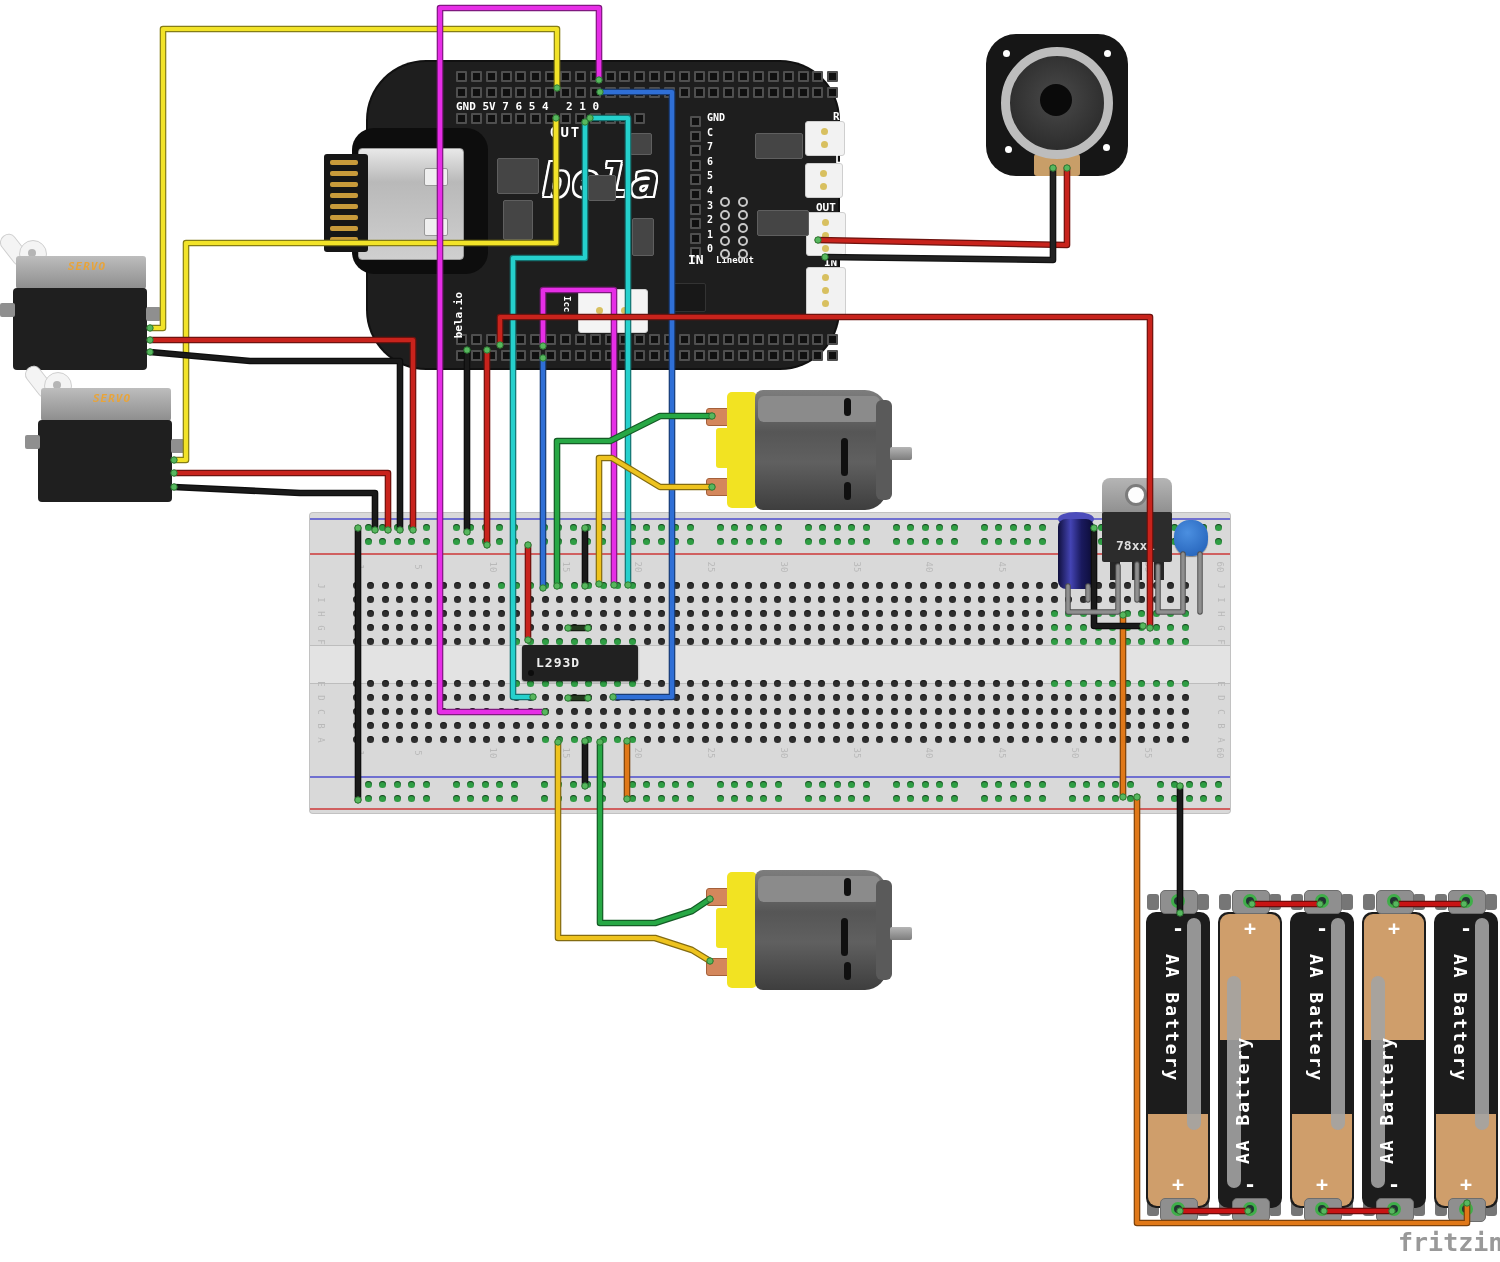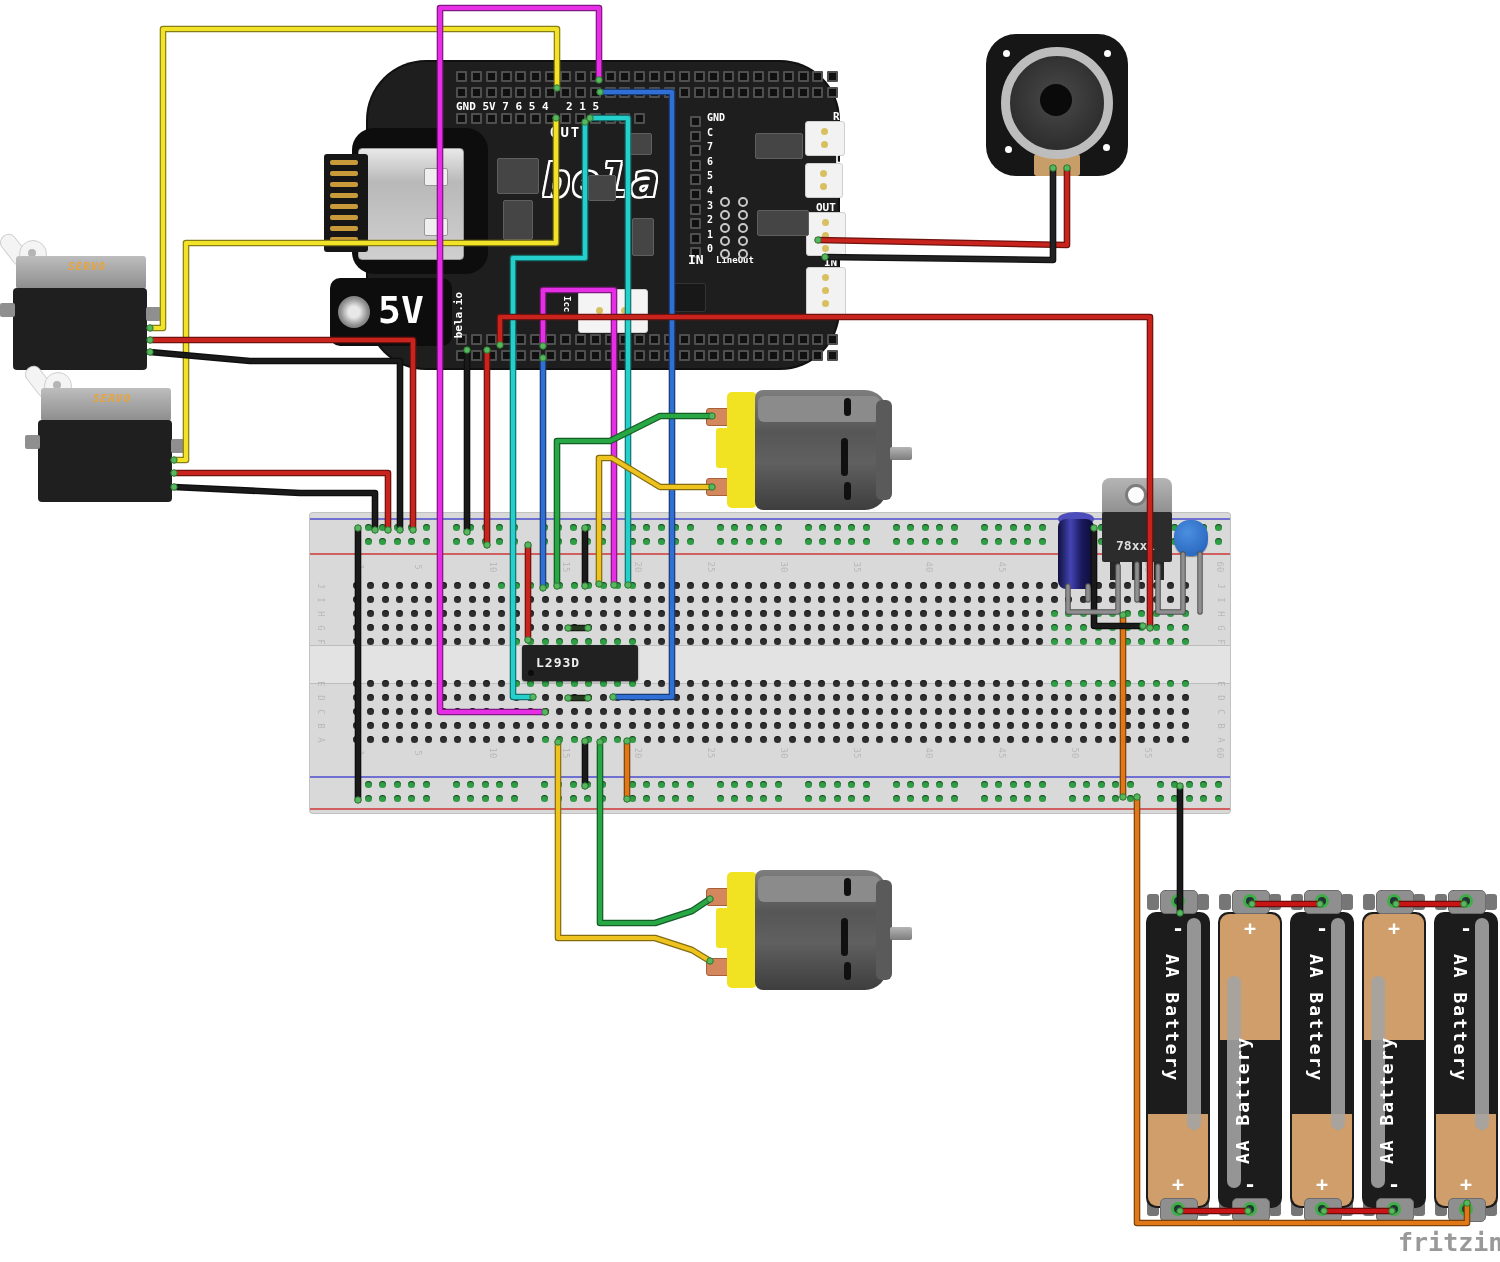--- a/index.html
+++ b/index.html
@@ -913,25 +913,20 @@
         <div style="position: absolute; left: 0px; top: 33px; width: 28px; height: 5px; background: rgb(200, 154, 58); border-radius: 2px;"></div>
         <div style="position: absolute; left: 0px; top: 44px; width: 28px; height: 5px; background: rgb(200, 154, 58); border-radius: 2px;"></div>
         <div style="position: absolute; left: 0px; top: 55px; width: 28px; height: 5px; background: rgb(200, 154, 58); border-radius: 2px;"></div>
         <div style="position: absolute; left: 0px; top: 66px; width: 28px; height: 5px; background: rgb(200, 154, 58); border-radius: 2px;"></div>
         <div style="position: absolute; left: 0px; top: 77px; width: 28px; height: 5px; background: rgb(200, 154, 58); border-radius: 2px;"></div>
       </div>
     <div class="abs" style="left:100px;top:22px;width:22px;height:16px;background:#efefef;border:1px solid #999;border-radius:2px;"></div>
     <div class="abs" style="left:100px;top:72px;width:22px;height:16px;background:#efefef;border:1px solid #999;border-radius:2px;"></div>
   </div>
 
-  <div class="abs" style="left:330px;top:274px;width:122px;height:76px;">
-    <div class="abs" style="left:0;top:4px;width:122px;height:68px;background:#0d0d0d;border-radius:10px;"></div>
-    <div class="abs" style="left:8px;top:22px;width:32px;height:32px;background:radial-gradient(circle,#e8e8e8 25%,#8f8f8f 60%,#555);border-radius:50%;"></div>
-    <span class="lbl" style="left:48px;top:14px;font-size:38px;">5V</span>
-  </div>
 
   <div class="abs" id="bela-pins" style="left:0;top:0;">
       <div class="pin" style="left: 456px; top: 71px;"></div>
       <div class="pin" style="left: 456px; top: 87px;"></div>
       <div class="pin" style="left: 456px; top: 334px;"></div>
       <div class="pin" style="left: 456px; top: 350px;"></div>
       <div class="pin" style="left: 470.85px; top: 71px;"></div>
       <div class="pin" style="left: 470.85px; top: 87px;"></div>
       <div class="pin" style="left: 470.85px; top: 334px;"></div>
       <div class="pin" style="left: 470.85px; top: 350px;"></div>
@@ -1050,21 +1045,21 @@
       <div class="pin" style="left: 690px; top: 159.8px;"></div>
       <div class="pin" style="left: 690px; top: 174.4px;"></div>
       <div class="pin" style="left: 690px; top: 189px;"></div>
       <div class="pin" style="left: 690px; top: 203.6px;"></div>
       <div class="pin" style="left: 690px; top: 218.2px;"></div>
       <div class="pin" style="left: 690px; top: 232.8px;"></div>
       <div class="pin" style="left: 690px; top: 247.4px;"></div>
     </div>
 
   <span class="lbl" style="left:456px;top:100px;font-size:11px;">GND 5V 7 6 5 4</span>
-  <span class="lbl" style="left:566px;top:100px;font-size:11px;">2 1 5</span>
+  <span class="lbl" style="left:566px;top:100px;font-size:11px;">2 1 0</span>
   <span class="lbl" style="left:550px;top:124px;font-size:14px;letter-spacing:2px;">OUT</span>
 
   <span class="abs bela-logo-txt" style="left:543px;top:155px;">bela</span>
   <span class="lbl" style="left:452px;top:292px;font-size:11px;writing-mode:vertical-rl;transform:rotate(180deg);">bela.io</span>
 
   <div class="abs" style="left:578px;top:289px;width:68px;height:42px;background:#f4f4f4;border:1px solid #cfcfcf;border-radius:3px;">
     <span class="conn-dot" style="left:17px;top:17px;"></span>
     <span class="conn-dot" style="left:42px;top:17px;"></span>
   </div>
   <span class="lbl" style="left:562px;top:296px;font-size:9px;writing-mode:vertical-rl;">Icc</span>

